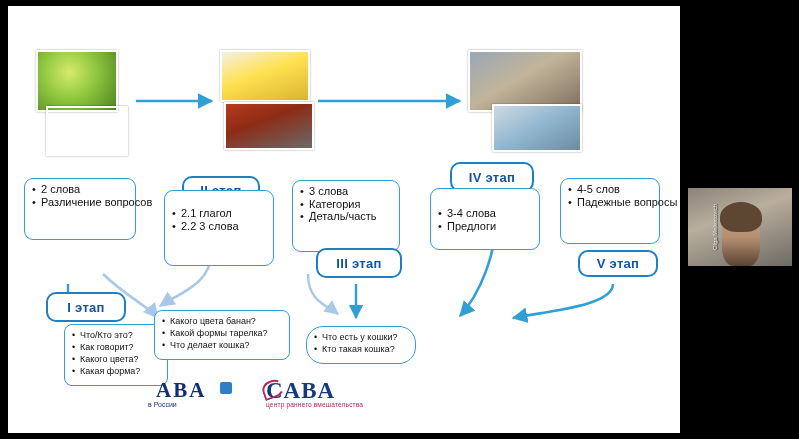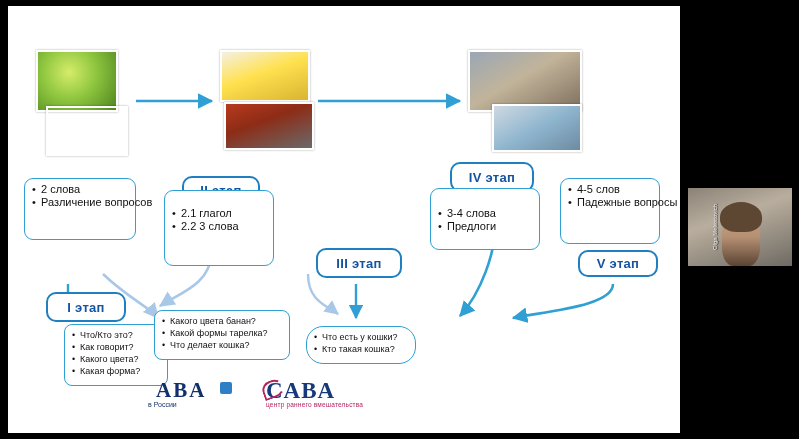--- a/index.html
+++ b/index.html
@@ -243,20 +243,27 @@
     <div class="stage" style="left:38px; top:242px; width:80px; height:30px;margin-top:44px;">I этап</div>
 
     <div class="stage" style="left:174px; top:170px; width:78px; height:28px;">II этап</div>
     <div class="box" style="left:156px; top:184px; width:110px; height:76px;">
       <ul style="padding-top:16px;">
         <li>2.1     глагол</li>
         <li>2.2   3 слова</li>
       </ul>
     </div>
 
+    <div class="box" style="left:284px; top:174px; width:108px; height:72px;">
+      <ul>
+        <li>3 слова</li>
+        <li>Категория</li>
+        <li>Деталь/часть</li>
+      </ul>
+    </div>
     <div class="stage" style="left:308px; top:242px; width:86px; height:30px;">III этап</div>
 
     <div class="stage" style="left:442px; top:156px; width:84px; height:30px;">IV этап</div>
     <div class="box" style="left:422px; top:182px; width:110px; height:62px;">
       <ul style="padding-top:18px;">
         <li>3-4 слова</li>
         <li>Предлоги</li>
       </ul>
     </div>
 

